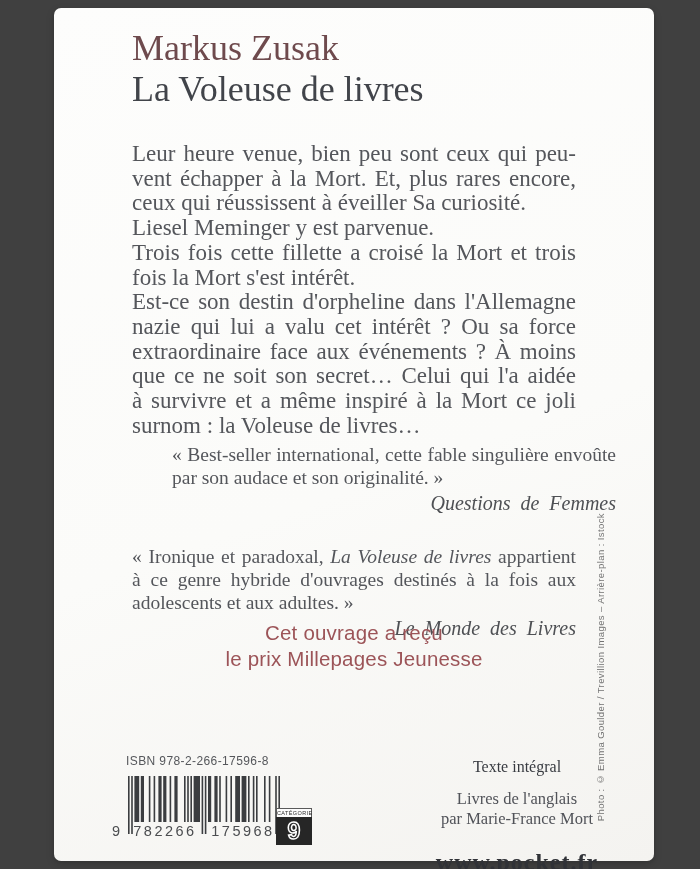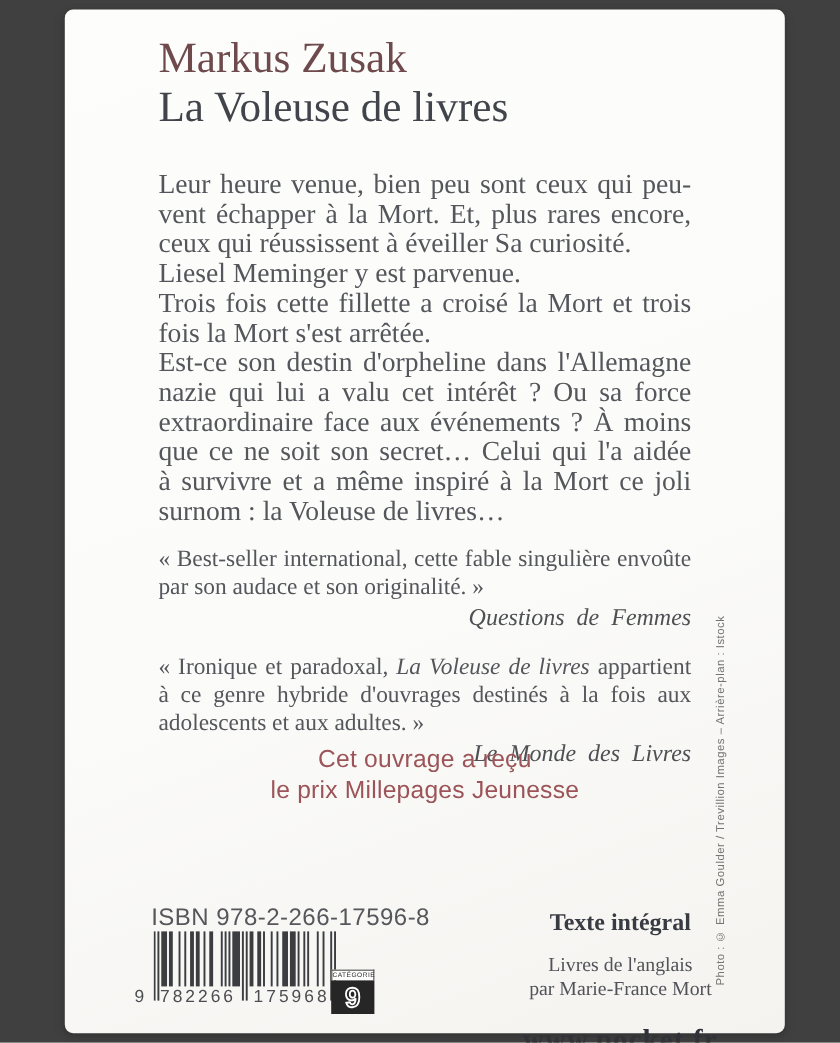--- a/index.html
+++ b/index.html
@@ -21,38 +21,38 @@
     position:absolute; left:78px; top:134px; width:444px;
     font-size:23px; line-height:24.7px; color:var(--c-body,#54565b);
   }
   .line { text-align:left; }
   .line.j { text-align:justify; text-align-last:justify; }
 
   .review {
     position:absolute; left:78px; width:444px;
     font-size:19.5px; line-height:23px; color:var(--c-body,#54565b);
   }
-  .review0 { top:447px; }
+  .review0 { top:435px;margin-left:40px; }
   .review1 { top:537px; }
   .rline.j { text-align:justify; text-align-last:justify; }
   .it { font-style:italic; }
   .rsource {
     text-align:right; font-style:italic; font-size:20px; margin-top:3px;
     word-spacing:5px; color:#4e5054;
   }
 
   .award {
     position:absolute; left:0; right:0; top:612px; text-align:center;
     font-family:"Liberation Sans", sans-serif; font-size:20.5px; line-height:26px;
     color:var(--c-award,#9c5458); letter-spacing:.2px;
   }
 
   .isbn {
     position:absolute; left:72px; top:746px;
-    font-family:"Liberation Sans", sans-serif; font-size:20px;
+    font-family:"Liberation Sans", sans-serif; font-size:12px;
     color:#55575b; letter-spacing:.4px;
   }
   .barcode { position:absolute; left:58px; top:768px; width:172px; height:80px; }
   .barcode svg { position:absolute; left:16px; top:0; }
   .barcode rect { fill:var(--c-bars,#3b3d40); }
   .bdigits {
     position:absolute; left:0; top:47px; width:170px; display:flex;
     font-family:"Liberation Sans", sans-serif; font-size:14.5px; color:#4b4d50;
   }
   .bdigits .d9 { width:14px; }
@@ -68,21 +68,21 @@
   }
   .badge-num {
     background:#262626; color:#ffffff; font-weight:bold;
     font-size:23px; line-height:28px;
   }
   @supports (-webkit-text-stroke: 1px #fff) {
     .badge-num { color:#262626; -webkit-text-stroke:1.5px #ffffff; }
   }
 
   .edition { position:absolute; left:360px; top:750px; width:206px; text-align:center; }
-  .txt-integral { font-weight:bold; font-size:20px; color:#383b41; }
+  .txt-integral { font-weight:normal; font-size:16px; color:#383b41; }
   .trans { margin-top:13px; font-size:16.5px; line-height:19.5px; color:#515359; }
   .site { margin-top:21px; font-weight:bold; font-size:24px; letter-spacing:1px; color:#303237; }
 
   .credits {
     position:absolute; right:48px; top:505px;
     writing-mode:vertical-rl; transform:rotate(180deg);
     font-family:"Liberation Sans", sans-serif; font-size:9.5px;
     letter-spacing:.4px; color:var(--c-credit,#737373); white-space:nowrap;
   }
 </style>
@@ -96,21 +96,21 @@
       <div class="author">Markus Zusak</div>
       <div class="booktitle">La Voleuse de livres</div>
     </div>
 
     <div class="synopsis" id="synopsis">
         <div class="line j">Leur heure venue, bien peu sont ceux qui peu-</div>
         <div class="line j">vent échapper à la Mort. Et, plus rares encore,</div>
         <div class="line">ceux qui réussissent à éveiller Sa curiosité.</div>
         <div class="line">Liesel Meminger y est parvenue.</div>
         <div class="line j">Trois fois cette fillette a croisé la Mort et trois</div>
-        <div class="line">fois la Mort s'est arrêtée.</div>
+        <div class="line">fois la Mort s'est intérêt.</div>
         <div class="line j">Est-ce son destin d'orpheline dans l'Allemagne</div>
         <div class="line j">nazie qui lui a valu cet intérêt ? Ou sa force</div>
         <div class="line j">extraordinaire face aux événements ? À moins</div>
         <div class="line j">que ce ne soit son secret… Celui qui l'a aidée</div>
         <div class="line j">à survivre et a même inspiré à la Mort ce joli</div>
         <div class="line">surnom : la Voleuse de livres…</div>
       </div>
 
     <div id="reviews">
         <div class="review review0">

